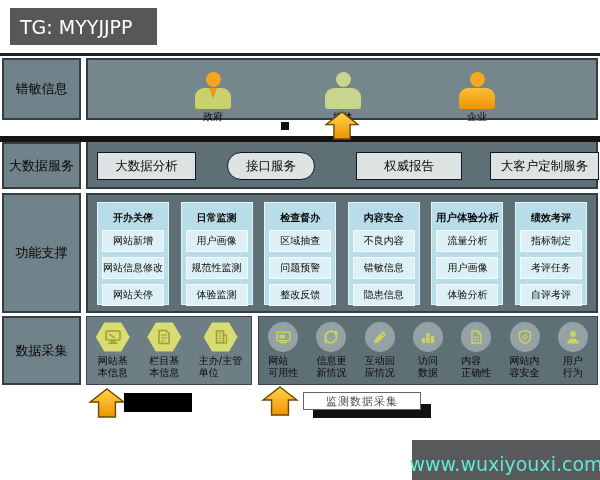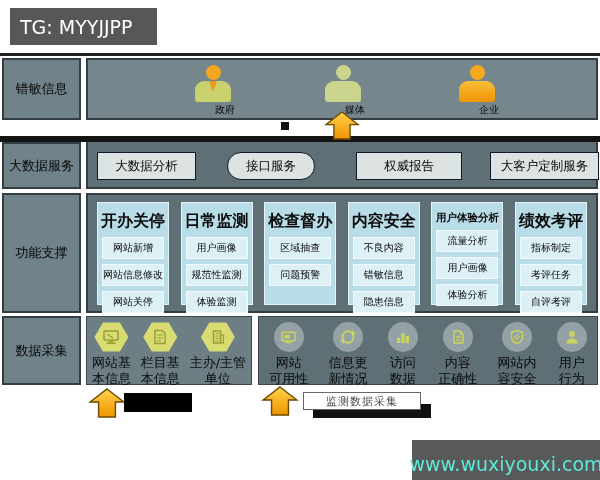--- a/index.html
+++ b/index.html
@@ -17,55 +17,55 @@
   .top-line{left:0;top:53px;width:600px;height:3px;background:#1f2224;}
   .mid-line{left:0;top:136px;width:600px;height:6px;background:#141414;}
 
   
   .row-label{left:2px;width:79px;background:#70838a;border:2px solid #333e44;
     display:flex;align-items:center;justify-content:center;font-size:13px;color:#060606;}
   .row-main{left:86px;width:512px;border:2px solid #333e44;}
 
   
   .svc-main{top:58px;height:62px;background:#75868c;}
-  .person{position:absolute;top:5px;width:44px;text-align:right;}
+  .person{position:absolute;top:12px;width:44px;text-align:center;}
   .p-head{width:15px;height:15px;border-radius:50%;margin:0 auto 1px auto;}
   .p-body{width:36px;height:21px;margin:0 auto;border-radius:9px 9px 3px 3px;position:relative;}
   .p-tie{width:0;height:0;border-left:4px solid transparent;border-right:4px solid transparent;
     border-top:11px solid #e89a1d;position:absolute;left:14px;top:0;}
   .p-label{font-size:10px;margin-top:1px;color:#0a0a0a;}
 
   
   .arrow{position:absolute;}
 
   
   .bd-main{top:142px;height:47px;background:#5e7076;border-top:none;}
   .bd-btn{position:absolute;top:10px;height:26px;background:#dde2e3;border:1px solid #0f172a;
     display:flex;align-items:center;justify-content:center;font-size:12.5px;color:#0a0a0a;}
 
   
   .fn-main{top:193px;height:120px;background:#5e7076;display:flex;
     justify-content:space-between;padding:7px 9px 6px 9px;}
   .fn-col{width:70px;background:#b9dde8;border:1px solid #e6f3f7;padding-top:3px;}
-  .fn-title{font-size:16px;font-weight:bold;text-align:center;white-space:nowrap;
+  .fn-title{font-size:10px;font-weight:bold;text-align:center;white-space:nowrap;
     margin:5px 0 4px 0;color:#0a0a0a;}
   .fn-item{width:60px;margin:5px auto;background:#ddf0f5;border:1px solid #f3fafc;
     font-size:10px;text-align:center;padding:3px 0;white-space:nowrap;color:#0a0a0a;}
 
   
   .dc-left{left:86px;top:316px;width:166px;height:69px;background:#6d7f85;border:1px solid #39454a;}
   .dc-right{left:258px;top:316px;width:340px;height:69px;background:#5e7076;border:1px solid #39454a;}
   .dc-item{display:flex;flex-direction:column;align-items:center;}
   .dc-left-inner,.dc-right-inner{display:flex;justify-content:space-around;
     align-items:flex-start;height:100%;padding-top:5px;box-sizing:border-box;}
   .hex{width:34px;height:30px;background:#d9dc73;display:flex;align-items:center;justify-content:center;
     clip-path:polygon(25% 2%,75% 2%,100% 50%,75% 98%,25% 98%,0% 50%);}
   .circ{width:30px;height:30px;border-radius:50%;background:#95a2a5;
     display:flex;align-items:center;justify-content:center;}
-  .dc-label{font-size:13px;line-height:1.2;text-align:center;white-space:pre-line;
+  .dc-label{font-size:10px;line-height:1.2;white-space:pre-line;
     margin-top:3px;color:#0a0a0a;}
 
   
   .black-bar{left:124px;top:393px;width:68px;height:19px;background:#000;}
   .cap-shadow{left:313px;top:404px;width:118px;height:14px;background:#111;}
   .cap-box{left:303px;top:392px;width:118px;height:18px;background:#fff;border:1px solid #666;
     display:flex;align-items:center;justify-content:center;font-size:11px;color:#4a4a4a;letter-spacing:1px;}
   .sq{width:8px;height:8px;background:#111;}
 
   
@@ -143,20 +143,21 @@
     <div class="fn-title">日常监测</div>
     <div class="fn-item">用户画像</div>
     <div class="fn-item">规范性监测</div>
     <div class="fn-item">体验监测</div>
   </div>
 
   <div class="fn-col">
     <div class="fn-title">检查督办</div>
     <div class="fn-item">区域抽查</div>
     <div class="fn-item">问题预警</div>
+    <div class="fn-item">整改反馈</div>
   </div>
 
   <div class="fn-col">
     <div class="fn-title">内容安全</div>
     <div class="fn-item">不良内容</div>
     <div class="fn-item">错敏信息</div>
     <div class="fn-item">隐患信息</div>
   </div>
 
   <div class="fn-col">
@@ -238,20 +239,30 @@
       <div class="circ">
         <svg width="16" height="16" viewBox="0 0 16 16">
             <path d="M3 10 A5.5 5.5 0 0 1 12 4" fill="none" stroke="#ccd45e" stroke-width="1.8"></path>
             <polygon points="12,1 12,7.5 15.5,4.2" fill="#ccd45e"></polygon>
             <path d="M13 6 A5.5 5.5 0 0 1 4 12" fill="none" stroke="#ccd45e" stroke-width="1.8"></path>
             <polygon points="4,8.5 4,15 0.5,11.8" fill="#ccd45e"></polygon>
           </svg>
       </div>
       <div class="dc-label">信息更
 新情况</div>
+    </div>
+    <div class="dc-item">
+      <div class="circ">
+        <svg width="16" height="16" viewBox="0 0 16 16">
+            <polygon points="10.5,2 14,5.5 6,13.5 2,14.5 3,10.5" fill="#ccd45e"></polygon>
+            <line x1="9" y1="4" x2="12" y2="7" stroke="#95a2a5" stroke-width="1"></line>
+          </svg>
+      </div>
+      <div class="dc-label">互动回
+应情况</div>
     </div>
     <div class="dc-item">
       <div class="circ">
         <svg width="16" height="16" viewBox="0 0 16 16">
             <rect x="2" y="9" width="3.2" height="5" fill="#ccd45e"></rect>
             <rect x="6.4" y="4" width="3.2" height="10" fill="#ccd45e"></rect>
             <rect x="10.8" y="7" width="3.2" height="7" fill="#ccd45e"></rect>
           </svg>
       </div>
       <div class="dc-label">访问

